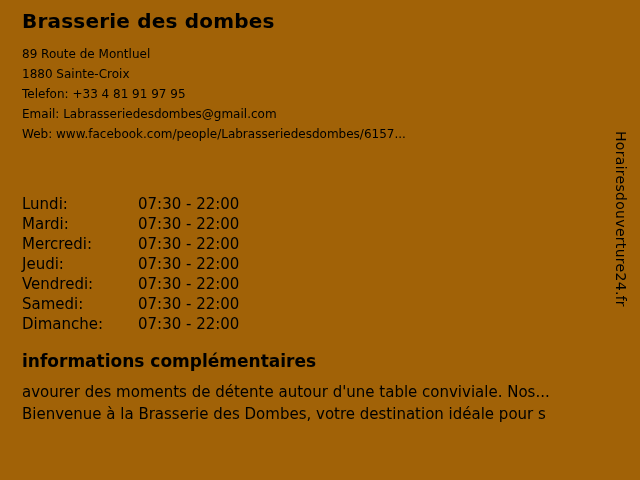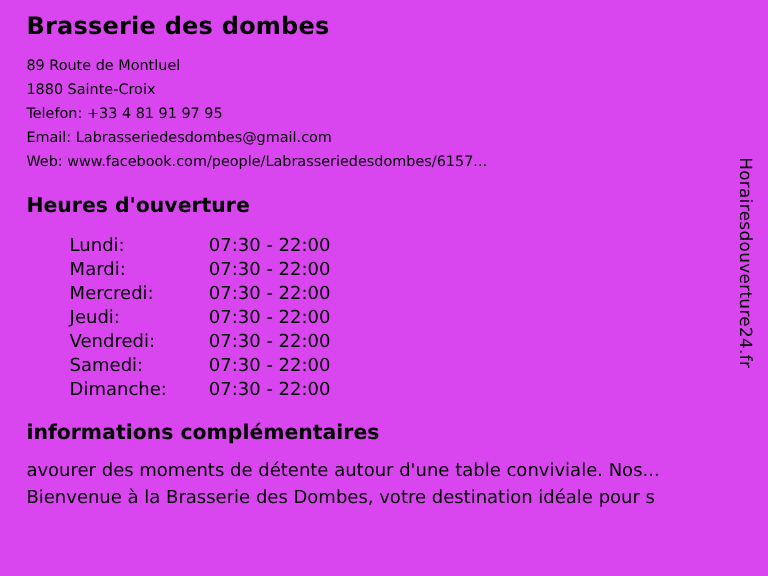--- a/index.html
+++ b/index.html
@@ -1,21 +1,21 @@
 <!DOCTYPE html>
 <html><head>
 <meta charset="utf-8">
 <style>
   * { margin: 0; padding: 0; box-sizing: border-box; }
   html, body { background: #ffffff; }
   .page {
     position: relative;
     width: 640px;
     height: 480px;
-    background: #d946ef;
+    background: #a16207;
     color: #000000;
     font-family: "DejaVu Sans", "Liberation Sans", sans-serif;
     overflow: hidden;
   }
   .business-name {
     position: absolute;
     left: 22px;
     top: 8px;
     font-size: 20px;
     font-weight: bold;
@@ -38,21 +38,20 @@
     line-height: 22px;
   }
   .hours-heading { top: 161px; }
   .info-heading  { top: 350px; }
   .hours-table {
     position: absolute;
     left: 22px;
     top: 194px;
     font-size: 15px;
     line-height: 20px;
-    margin-left: 36px;
   }
   .hours-row { white-space: nowrap; }
   .hours-day {
     display: inline-block;
     width: 116px;
   }
   .info-paragraph {
     position: absolute;
     left: 22px;
     top: 381px;
@@ -79,21 +78,20 @@
   <h1 class="business-name">Brasserie des dombes</h1>
 
   <div class="contact-block">
     <div class="contact-line">89 Route de Montluel</div>
     <div class="contact-line">1880 Sainte-Croix</div>
     <div class="contact-line"><span>Telefon:</span> <span>+33 4 81 91 97 95</span></div>
     <div class="contact-line"><span>Email:</span> <span>Labrasseriedesdombes@gmail.com</span></div>
     <div class="contact-line"><span>Web:</span> <span>www.facebook.com/people/Labrasseriedesdombes/6157...</span></div>
   </div>
 
-  <h2 class="section-heading hours-heading">Heures d'ouverture</h2>
 
   <div class="hours-table">
     <div class="hours-row">
       <span class="hours-day">Lundi:</span><span class="hours-time">07:30 - 22:00</span>
     </div>
     <div class="hours-row">
       <span class="hours-day">Mardi:</span><span class="hours-time">07:30 - 22:00</span>
     </div>
     <div class="hours-row">
       <span class="hours-day">Mercredi:</span><span class="hours-time">07:30 - 22:00</span>

